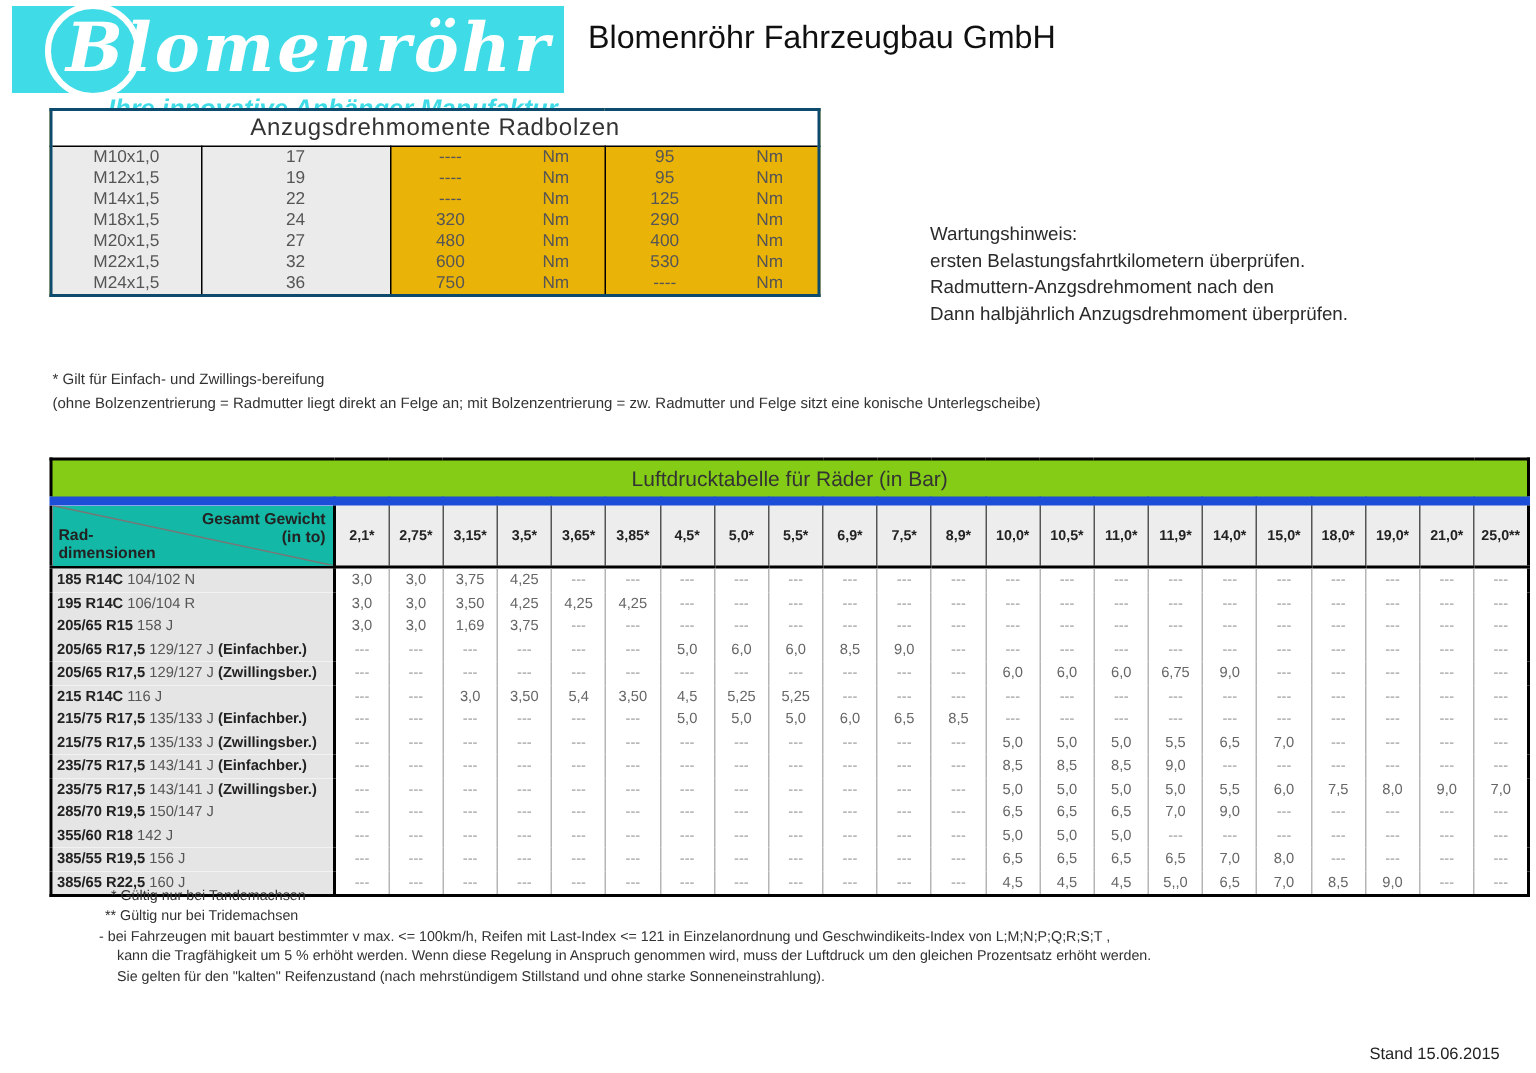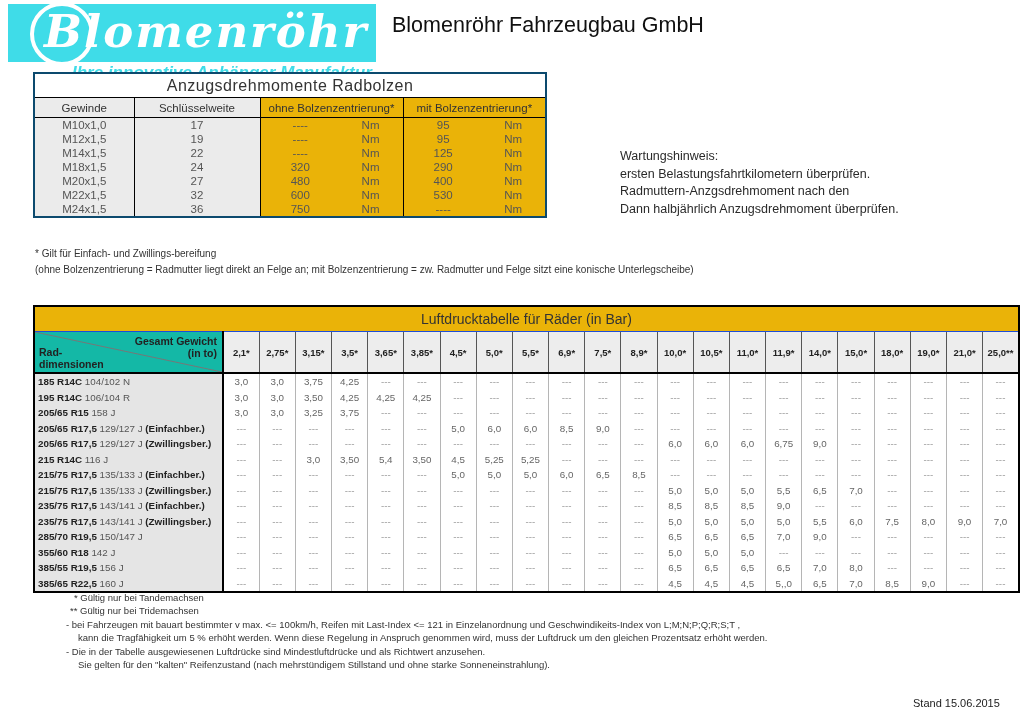--- a/index.html
+++ b/index.html
@@ -48,22 +48,22 @@
 
   
   #maintenance{position:absolute;left:620px;top:148px;font-size:12.5px;line-height:17.5px;color:#2a2a2a;white-space:nowrap;}
 
   
   #pressure-table{
     position:absolute;left:33px;top:305px;width:985px;
     border-collapse:collapse;table-layout:fixed;border:2px solid #000;background:#fff;
   }
   #pressure-table .p-title{
-    height:22px;background:#eab308;font-size:14px;font-weight:normal;color:#333;
-    border-bottom:1px solid #1d4ed8;text-align:center;padding:1px 0;
+    height:22px;background:#84cc16;font-size:14px;font-weight:normal;color:#333;
+    border-bottom:6px solid #1d4ed8;text-align:center;padding:1px 0;
   }
   #pressure-table th.corner{
     width:189px;background:#14b8a6;border-right:2px solid #000;border-bottom:2px solid #000;
     position:relative;height:40px;padding:0;
   }
   .corner-top{position:absolute;top:3px;right:5px;text-align:right;font-size:10.5px;font-weight:bold;line-height:12px;color:#222;}
   .corner-left{position:absolute;bottom:2px;left:4px;text-align:left;font-size:10.5px;font-weight:bold;line-height:12px;color:#222;}
   svg.diag{position:absolute;left:0;top:0;width:100%;height:100%;}
   #pressure-table th.wth{
     background:#ededed;font-size:9.5px;font-weight:bold;color:#222;
@@ -95,26 +95,20 @@
 <table id="torque-table">
   <colgroup>
     <col style="width:100px">
       <col style="width:126px">
       <col style="width:143px">
       <col style="width:143px">
   </colgroup>
   <thead>
     <tr>
       <th class="title-cell" colspan="4">Anzugsdrehmomente Radbolzen</th>
-    </tr>
-    <tr>
-      <th class="colhead shade">Gewinde</th>
-      <th class="colhead shade">Schlüsselweite</th>
-      <th class="colhead">ohne Bolzenzentrierung*</th>
-      <th class="colhead">mit Bolzenzentrierung*</th>
     </tr>
   </thead>
   <tbody id="torque-body">
       <tr>
         <td class="shade">M10x1,0</td>
         <td class="shade">17</td>
         <td><span class="tval">----</span><span class="tunit">Nm</span></td>
         <td><span class="tval">95</span><span class="tunit">Nm</span></td>
       </tr>
       <tr>
@@ -284,21 +278,21 @@
         <td class="pv dash">---</td>
         <td class="pv dash">---</td>
         <td class="pv dash">---</td>
         <td class="pv dash">---</td>
         <td class="pv dash">---</td>
       </tr>
       <tr>
         <td class="labcell"><span class="dim">205/65 R15</span><span class="spec"> 158 J</span></td>
         <td class="pv">3,0</td>
         <td class="pv">3,0</td>
-        <td class="pv">3,25</td>
+        <td class="pv">1,69</td>
         <td class="pv">3,75</td>
         <td class="pv dash">---</td>
         <td class="pv dash">---</td>
         <td class="pv dash">---</td>
         <td class="pv dash">---</td>
         <td class="pv dash">---</td>
         <td class="pv dash">---</td>
         <td class="pv dash">---</td>
         <td class="pv dash">---</td>
         <td class="pv dash">---</td>
@@ -588,17 +582,16 @@
         <td class="pv dash">---</td>
       </tr>
     </tbody>
 </table>
 
 <div id="pressure-footnotes">
     <div style="padding-left: 8px;">*  Gültig nur bei Tandemachsen</div>
     <div style="padding-left: 4px;">** Gültig nur bei Tridemachsen</div>
     <div style="padding-left: 0px;">-  bei Fahrzeugen mit bauart bestimmter v max. &lt;= 100km/h, Reifen mit Last-Index &lt;= 121 in Einzelanordnung und Geschwindikeits-Index von L;M;N;P;Q;R;S;T ,</div>
     <div style="padding-left: 12px;">kann die Tragfähigkeit um 5 % erhöht werden. Wenn diese Regelung in Anspruch genommen wird, muss der Luftdruck um den gleichen Prozentsatz erhöht werden.</div>
-    <div style="padding-left: 0px;">-  Die in der Tabelle ausgewiesenen Luftdrücke sind Mindestluftdrücke und als Richtwert anzusehen.</div>
     <div style="padding-left: 12px;">Sie gelten für den "kalten" Reifenzustand (nach mehrstündigem Stillstand und ohne starke Sonneneinstrahlung).</div>
   </div>
 
 <div id="stand">Stand 15.06.2015</div>
 
 </body></html>

